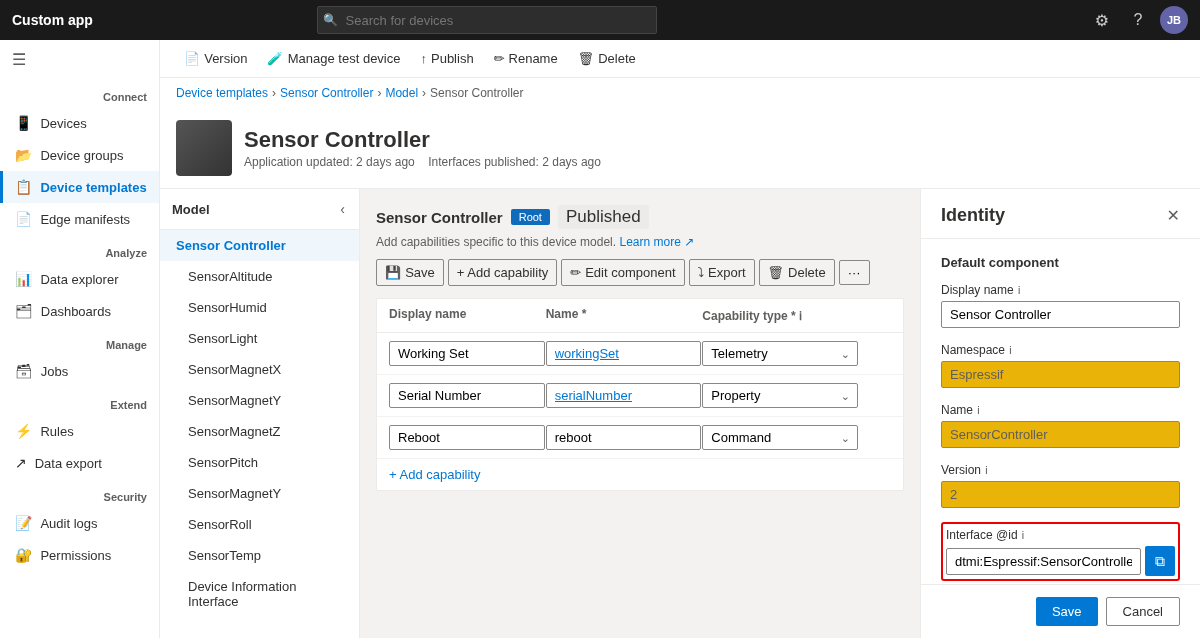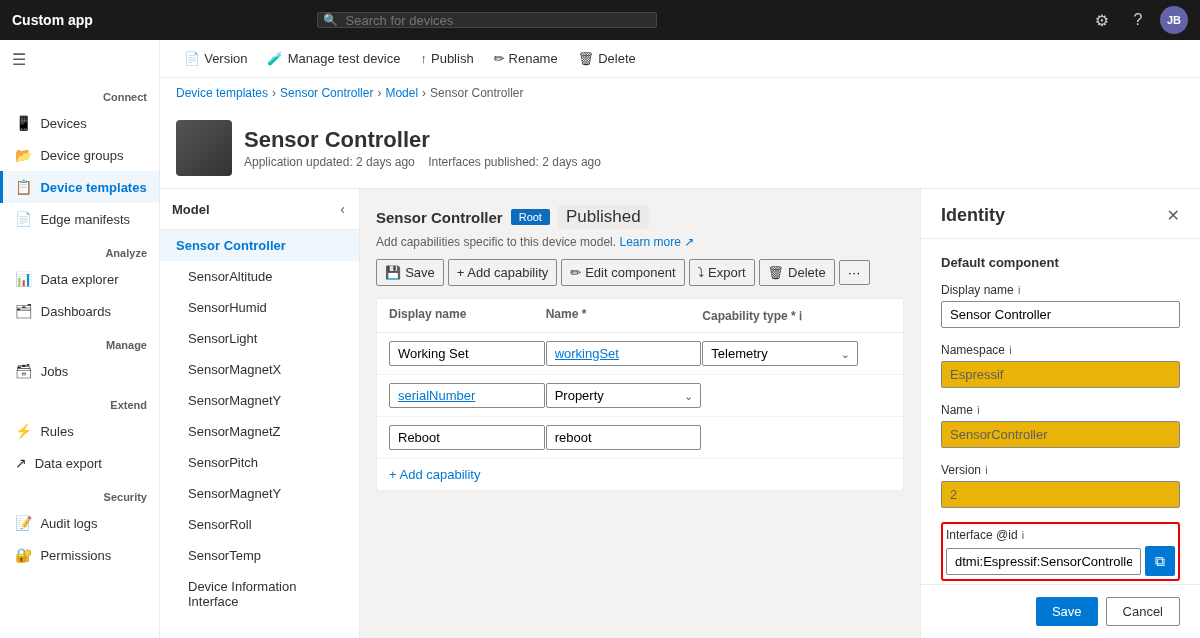--- a/index.html
+++ b/index.html
@@ -2,21 +2,21 @@
 <html><head>
   <meta charset="utf-8">
   <style>
     * { box-sizing: border-box; margin: 0; padding: 0; }
     body { font-family: 'Segoe UI', sans-serif; font-size: 13px; background: #f3f2f1; color: #323130; display: flex; flex-direction: column; height: 638px; overflow: hidden; }
 
     
     .topbar { background: #1a1a1a; height: 40px; display: flex; align-items: center; padding: 0 12px; gap: 16px; flex-shrink: 0; }
     .topbar-logo { color: white; font-weight: 600; font-size: 14px; white-space: nowrap; }
     .topbar-search { flex: 1; max-width: 340px; margin: 0 auto; position: relative; }
-    .topbar-search input { width: 100%; background: #2d2d2d; border: 1px solid #444; border-radius: 2px; color: #ccc; padding: 4px 8px 4px 28px; font-size: 13px; height: 16px; }
+    .topbar-search input { width: 100%; background: #2d2d2d; border: 1px solid #444; border-radius: 2px; color: #ccc; padding: 4px 8px 4px 28px; font-size: 13px; height: 28px; }
     .topbar-search-icon { position: absolute; left: 7px; top: 50%; transform: translateY(-50%); color: #aaa; font-size: 12px; }
     .topbar-actions { margin-left: auto; display: flex; align-items: center; gap: 8px; color: white; }
     .topbar-icon-btn { background: none; border: none; color: #ccc; cursor: pointer; font-size: 16px; padding: 4px; display: flex; align-items: center; justify-content: center; width: 28px; height: 28px; }
     .topbar-avatar { width: 28px; height: 28px; border-radius: 50%; background: #6264a7; color: white; display: flex; align-items: center; justify-content: center; font-size: 11px; font-weight: 600; cursor: pointer; border: none; }
 
     
     .main-layout { display: flex; flex: 1; overflow: hidden; }
 
     
     .sidebar { width: 160px; background: #fff; border-right: 1px solid #edebe9; display: flex; flex-direction: column; flex-shrink: 0; overflow-y: auto; }
@@ -307,34 +307,42 @@
               <select class="cap-select">
                 <option>Telemetry</option>
                 <option>Property</option>
                 <option>Command</option>
               </select>
             </div>
             <span></span>
           </div>
 
           <div class="cap-row">
+            <input class="cap-input" type="text" value="Serial Number" style="">
             <input class="cap-input link-style" type="text" value="serialNumber" style="text-decoration: underline; color: rgb(0, 120, 212);">
             <div class="cap-select-wrapper">
               <select class="cap-select">
                 <option>Telemetry</option>
                 <option selected="">Property</option>
                 <option>Command</option>
               </select>
             </div>
             <span></span>
           </div>
 
           <div class="cap-row">
             <input class="cap-input" type="text" value="Reboot" style="">
             <input class="cap-input" type="text" value="reboot" style="">
+            <div class="cap-select-wrapper">
+              <select class="cap-select">
+                <option>Telemetry</option>
+                <option>Property</option>
+                <option selected="">Command</option>
+              </select>
+            </div>
             <span></span>
           </div>
 
           <div>
             <button class="add-cap-btn">
               <span>+ Add capability</span>
             </button>
           </div>
         </div>
       </div>

